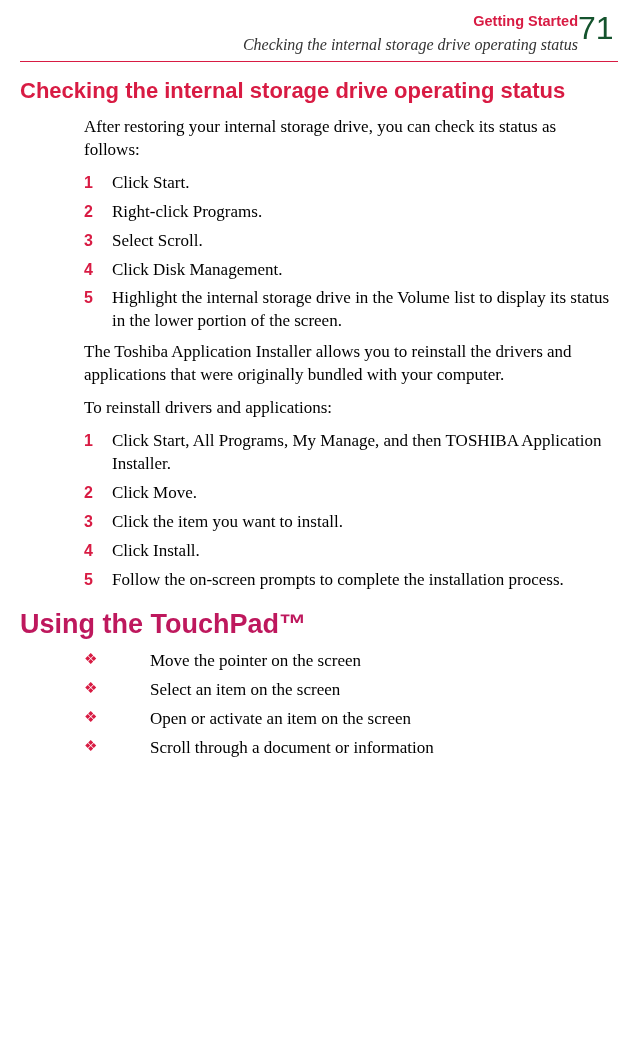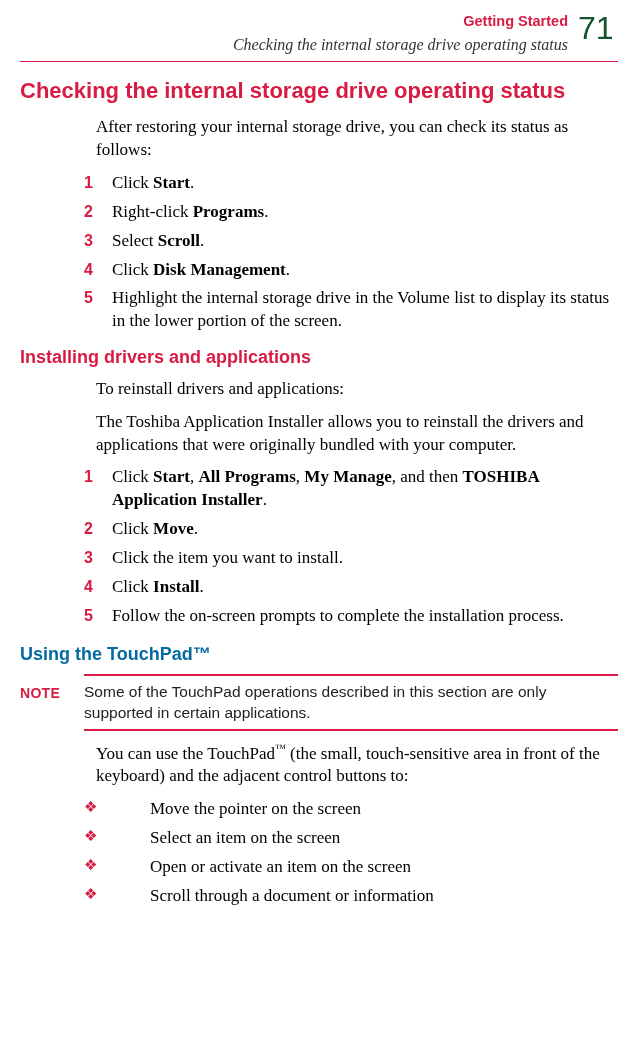--- a/index.html
+++ b/index.html
@@ -12,21 +12,21 @@
     background: #fff;
     width: 638px;
   }
   .page {
     padding: 12px 20px 30px 20px;
     box-sizing: border-box;
   }
   .header {
     display: flex;
     align-items: flex-start;
-    gap: 10px;
+    gap: 0;
     margin-bottom: 6px;
   }
   .header-text {
     flex: 1;
     text-align: right;
   }
   .chapter-label {
     color: #d81b43;
     font-family: Arial, Helvetica, sans-serif;
     font-size: 14.5px;
@@ -62,32 +62,32 @@
     margin: 0 0 10px 0;
   }
   h2.red {
     color: #d81b43;
     font-family: Arial, Helvetica, sans-serif;
     font-weight: 700;
     font-size: 18px;
     margin: 12px 0 8px 0;
   }
   h1.red-big {
-    color: #0369a1;
-    font-family: Arial, Helvetica, sans-serif;
-    font-weight: 700;
-    font-size: 18px;
+    color: #be185d;
+    font-family: Arial, Helvetica, sans-serif;
+    font-weight: 700;
+    font-size: 27px;
     margin: 14px 0 8px 0;
   }
   .body-indent {
     margin-left: 64px;
     margin-right: 4px;
   }
   p.para {
-    margin: 8px 0 10px 12px;
+    margin: 8px 0 10px 0;
   }
   ol.numlist {
     list-style: none;
     padding: 0;
     margin: 4px 0 6px 0;
   }
   ol.numlist > li {
     display: flex;
     gap: 14px;
     margin: 4px 0 6px 0;
@@ -95,21 +95,21 @@
   ol.numlist > li > .num {
     color: #d81b43;
     font-family: Arial, Helvetica, sans-serif;
     font-weight: 700;
     font-size: 16px;
     min-width: 14px;
   }
   ol.numlist > li > .txt {
     flex: 1;
   }
-  b { font-weight: 700; }
+  b { font-weight: 400; }
   .note-block {
     display: flex;
     align-items: flex-start;
     gap: 24px;
     margin: 6px 0 10px 0;
   }
   .note-bars {
     flex: 1;
     border-top: 2px solid #d81b43;
     border-bottom: 2px solid #d81b43;
@@ -184,25 +184,24 @@
           <span class="num">4</span>
           <span class="txt">Click <b>Disk Management</b>.</span>
         </li>
         <li>
           <span class="num">5</span>
           <span class="txt">Highlight the internal storage drive in the Volume list to display its status in the lower portion of the screen.</span>
         </li>
       </ol>
   </div>
 
-  <h2 class="red">Installing drivers and applications</h2>
 
   <div class="body-indent">
+    <p class="para">The Toshiba Application Installer allows you to reinstall the drivers and applications that were originally bundled with your computer.</p>
     <p class="para">To reinstall drivers and applications:</p>
-    <p class="para">The Toshiba Application Installer allows you to reinstall the drivers and applications that were originally bundled with your computer.</p>
     <ol class="numlist" id="steps2">
         <li>
           <span class="num">1</span>
           <span class="txt">Click <b>Start</b>, <b>All Programs</b>, <b>My Manage</b>, and then <b>TOSHIBA Application Installer</b>.</span>
         </li>
         <li>
           <span class="num">2</span>
           <span class="txt">Click <b>Move</b>.</span>
         </li>
         <li>
@@ -217,31 +216,22 @@
           <span class="num">5</span>
           <span class="txt">Follow the on-screen prompts to complete the installation process.</span>
         </li>
       </ol>
   </div>
 
   <h1 class="red-big">
     <span>Using the TouchPad</span><span>™</span>
   </h1>
 
-  <div class="note-block">
-    <div class="note-label-wrap">
-      <span class="note-label">NOTE</span>
-    </div>
-    <div class="note-bars">Some of the TouchPad operations described in this section are only supported in certain applications.</div>
-  </div>
 
   <div class="body-indent">
-    <p class="para">
-      <span>You can use the TouchPad</span><sup class="tm">™</sup><span> (the small, touch-sensitive area in front of the keyboard) and the adjacent control buttons to:</span>
-    </p>
     <ul class="diamond" id="bullets">
         <li>
           <span class="bullet">❖</span>
           <span class="txt">Move the pointer on the screen</span>
         </li>
         <li>
           <span class="bullet">❖</span>
           <span class="txt">Select an item on the screen</span>
         </li>
         <li>

